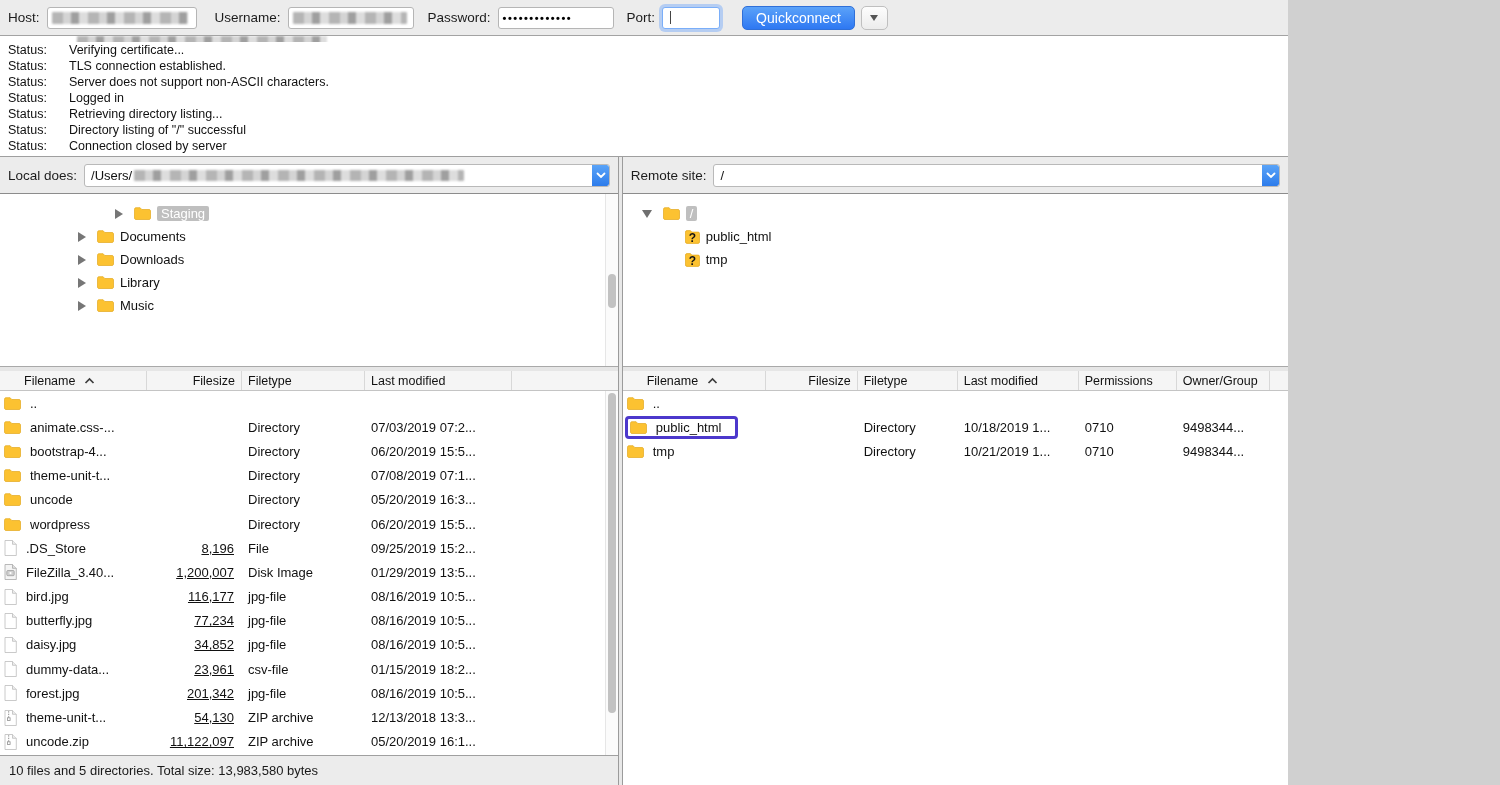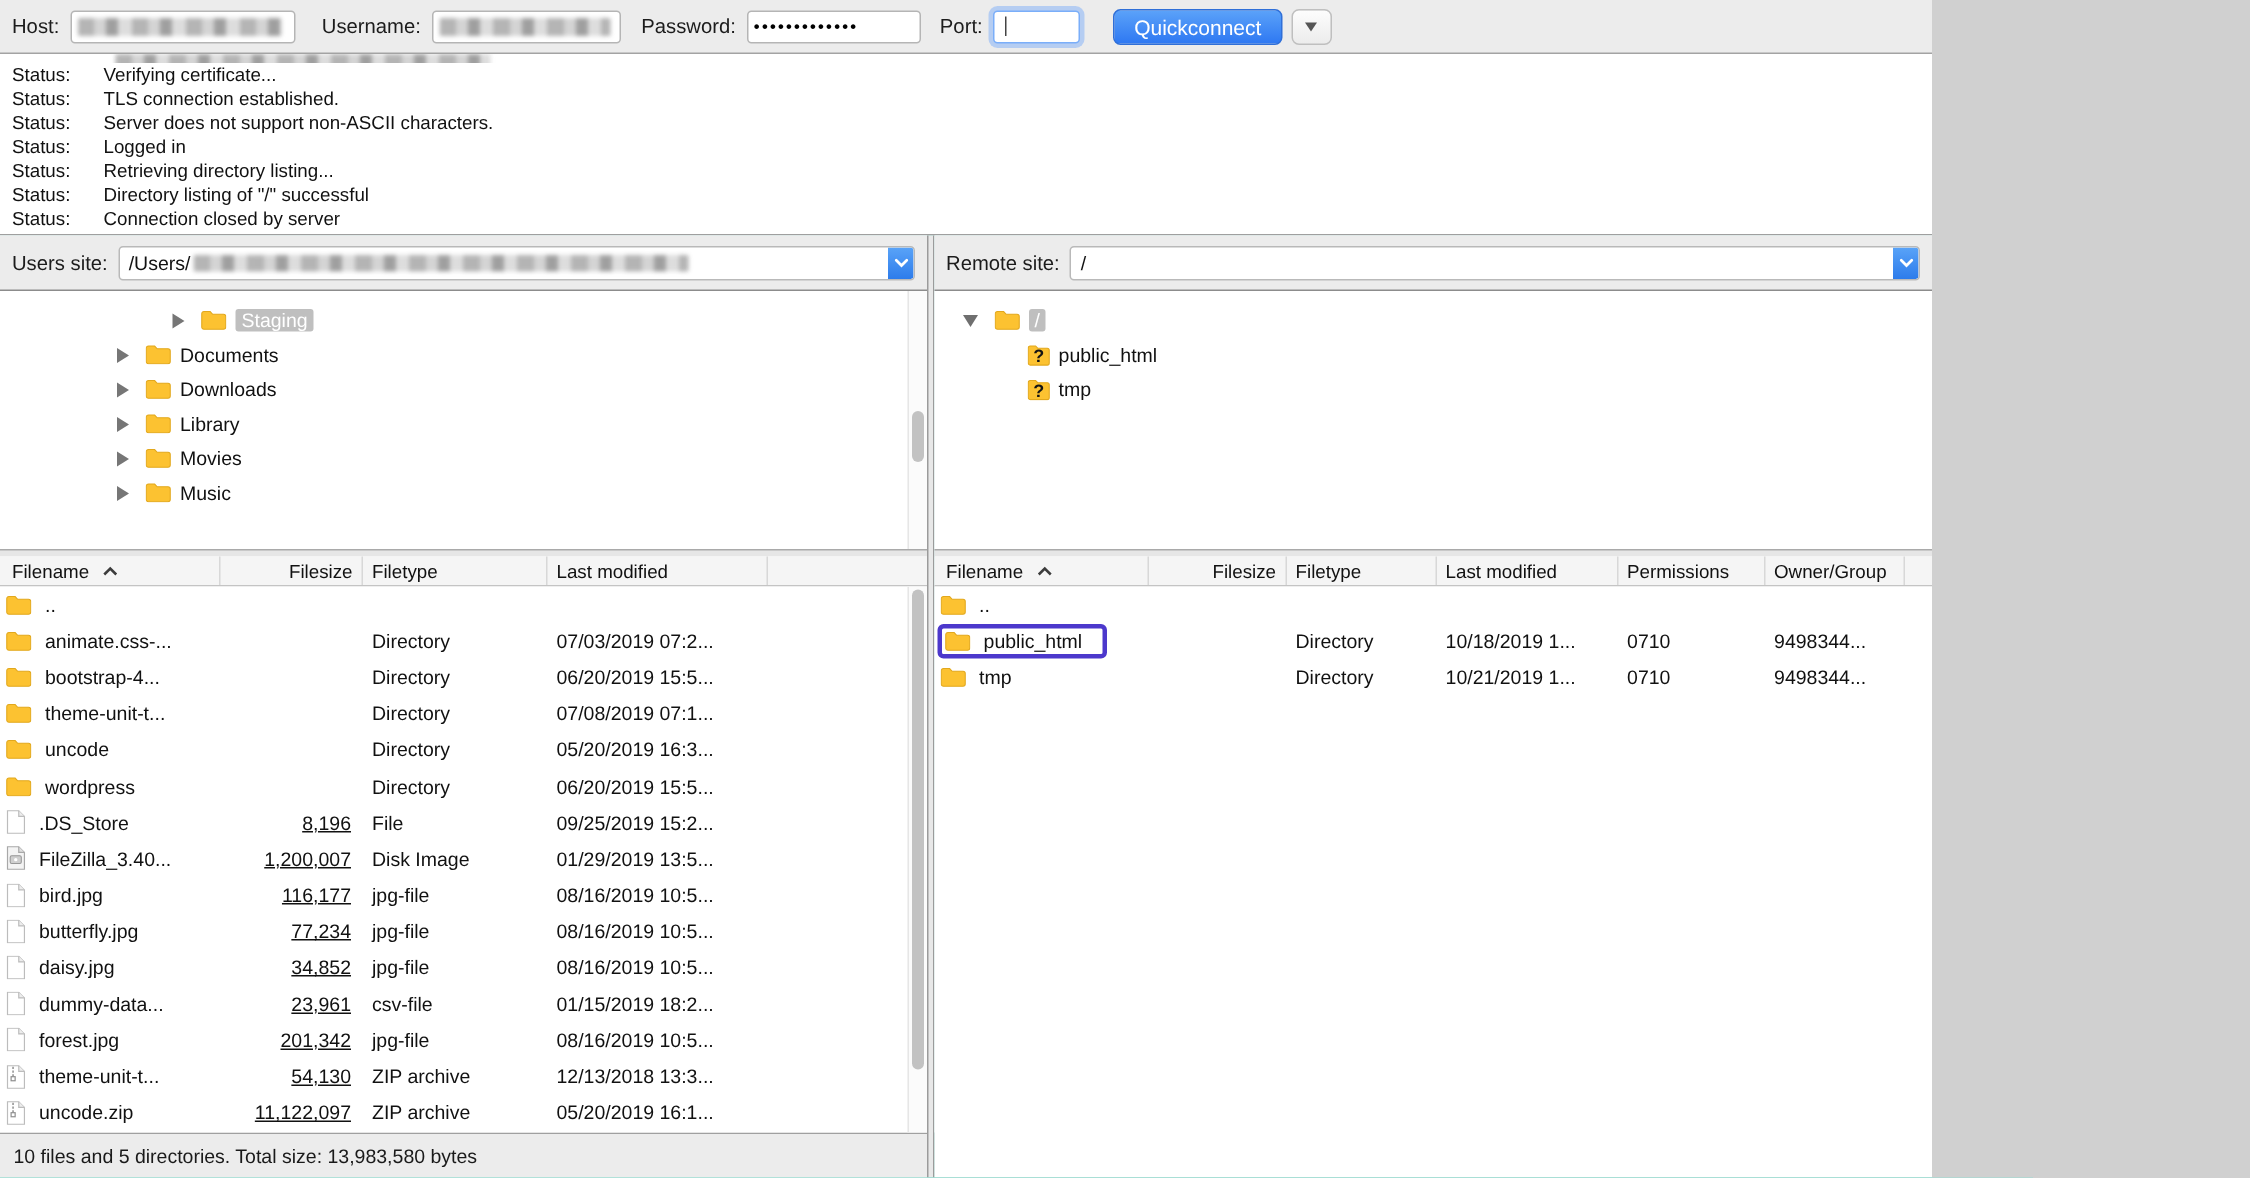--- a/index.html
+++ b/index.html
@@ -72,21 +72,21 @@
   .exp{width:13px;margin-right:9px;display:inline-flex;justify-content:center;flex:0 0 13px;}
   .tri-r{width:0;height:0;border-left:8px solid #767676;border-top:5px solid transparent;border-bottom:5px solid transparent;}
   .tri-d{width:0;height:0;border-top:8px solid #6f6f6f;border-left:5px solid transparent;border-right:5px solid transparent;}
   .icon{display:inline-flex;align-items:center;flex:0 0 auto;}
   .tlabel{margin-left:6px;}
   .chip{background:#bfbfbf;color:#fff;padding:0 4px;border-radius:2px;}
   .hgap{height:5px;background:#e6e6e6;border-top:1px solid #a9a9a9;}
   
   .lheader{display:flex;height:20px;background:#f5f5f5;border-bottom:1px solid #c4c4c4;align-items:stretch;font-size:12.5px;}
   .hcell{display:inline-flex;align-items:center;border-right:1px solid #d8d8d8;padding-left:6px;height:100%;white-space:nowrap;overflow:hidden;}
-  .hcell.c0{padding-left:8px;}
+  .hcell.c0{padding-left:24px;}
   .hcell.c1{justify-content:flex-end;padding-right:6px;}
   .sort{margin-left:9px;display:inline-flex;align-items:center;}
   .hfill{flex:1;}
   
   .list{height:364px;background:#fff;position:relative;overflow:hidden;font-size:13px;}
   .frow{display:flex;align-items:center;height:24.2px;white-space:nowrap;}
   .cell{display:inline-flex;align-items:center;overflow:visible;height:100%;}
   .cell.c0{padding-left:4px;}
   .cell.num{justify-content:flex-end;padding-right:8px;text-decoration:underline;}
   .fname{margin-left:9px;}
@@ -144,21 +144,21 @@
         <div class="log-line"><span class="log-type">Status:</span><span class="log-msg">Retrieving directory listing...</span></div>
         <div class="log-line"><span class="log-type">Status:</span><span class="log-msg">Directory listing of "/" successful</span></div>
         <div class="log-line"><span class="log-type">Status:</span><span class="log-msg">Connection closed by server</span></div>
       </div>
   </div>
 
   <div id="main">
 
     <div class="pane left-pane">
       <div class="sitebar">
-        <span class="lbl">Users site:</span>
+        <span class="lbl">Local does:</span>
         <span class="combo">
           <span class="combo-text">
               <span>/Users/</span>
               <span class="redact r-path"></span>
             </span>
           <span class="combo-btn">
             <svg width="10" height="7" viewBox="0 0 10 7">
                 <path d="M1.5 1.5 L5 5 L8.5 1.5" stroke="#fff" stroke-width="1.8" fill="none" stroke-linecap="round"></path>
               </svg>
           </span>
@@ -204,31 +204,20 @@
           <div class="trow" style="padding-left: 75px;">
             <span class="exp">
               <span class="tri-r"></span>
             </span>
             <span class="icon">
               <svg width="17" height="13" viewBox="0 0 17 13">
                 <path d="M0.5 2.2 C0.5 1.3 1.1 0.7 2 0.7 L6.1 0.7 L7.8 2.5 L15 2.5 C15.9 2.5 16.5 3.1 16.5 4 L16.5 11 C16.5 11.9 15.9 12.5 15 12.5 L2 12.5 C1.1 12.5 0.5 11.9 0.5 11 Z" fill="#fcc231" stroke="#e2a81d" stroke-width="0.7"></path>
               </svg>
             </span>
             <span class="tlabel">Library</span>
-          </div>
-          <div class="trow" style="padding-left: 75px;">
-            <span class="exp">
-              <span class="tri-r"></span>
-            </span>
-            <span class="icon">
-              <svg width="17" height="13" viewBox="0 0 17 13">
-                <path d="M0.5 2.2 C0.5 1.3 1.1 0.7 2 0.7 L6.1 0.7 L7.8 2.5 L15 2.5 C15.9 2.5 16.5 3.1 16.5 4 L16.5 11 C16.5 11.9 15.9 12.5 15 12.5 L2 12.5 C1.1 12.5 0.5 11.9 0.5 11 Z" fill="#fcc231" stroke="#e2a81d" stroke-width="0.7"></path>
-              </svg>
-            </span>
-            <span class="tlabel">Movies</span>
           </div>
           <div class="trow" style="padding-left: 75px;">
             <span class="exp">
               <span class="tri-r"></span>
             </span>
             <span class="icon">
               <svg width="17" height="13" viewBox="0 0 17 13">
                 <path d="M0.5 2.2 C0.5 1.3 1.1 0.7 2 0.7 L6.1 0.7 L7.8 2.5 L15 2.5 C15.9 2.5 16.5 3.1 16.5 4 L16.5 11 C16.5 11.9 15.9 12.5 15 12.5 L2 12.5 C1.1 12.5 0.5 11.9 0.5 11 Z" fill="#fcc231" stroke="#e2a81d" stroke-width="0.7"></path>
               </svg>
             </span>

